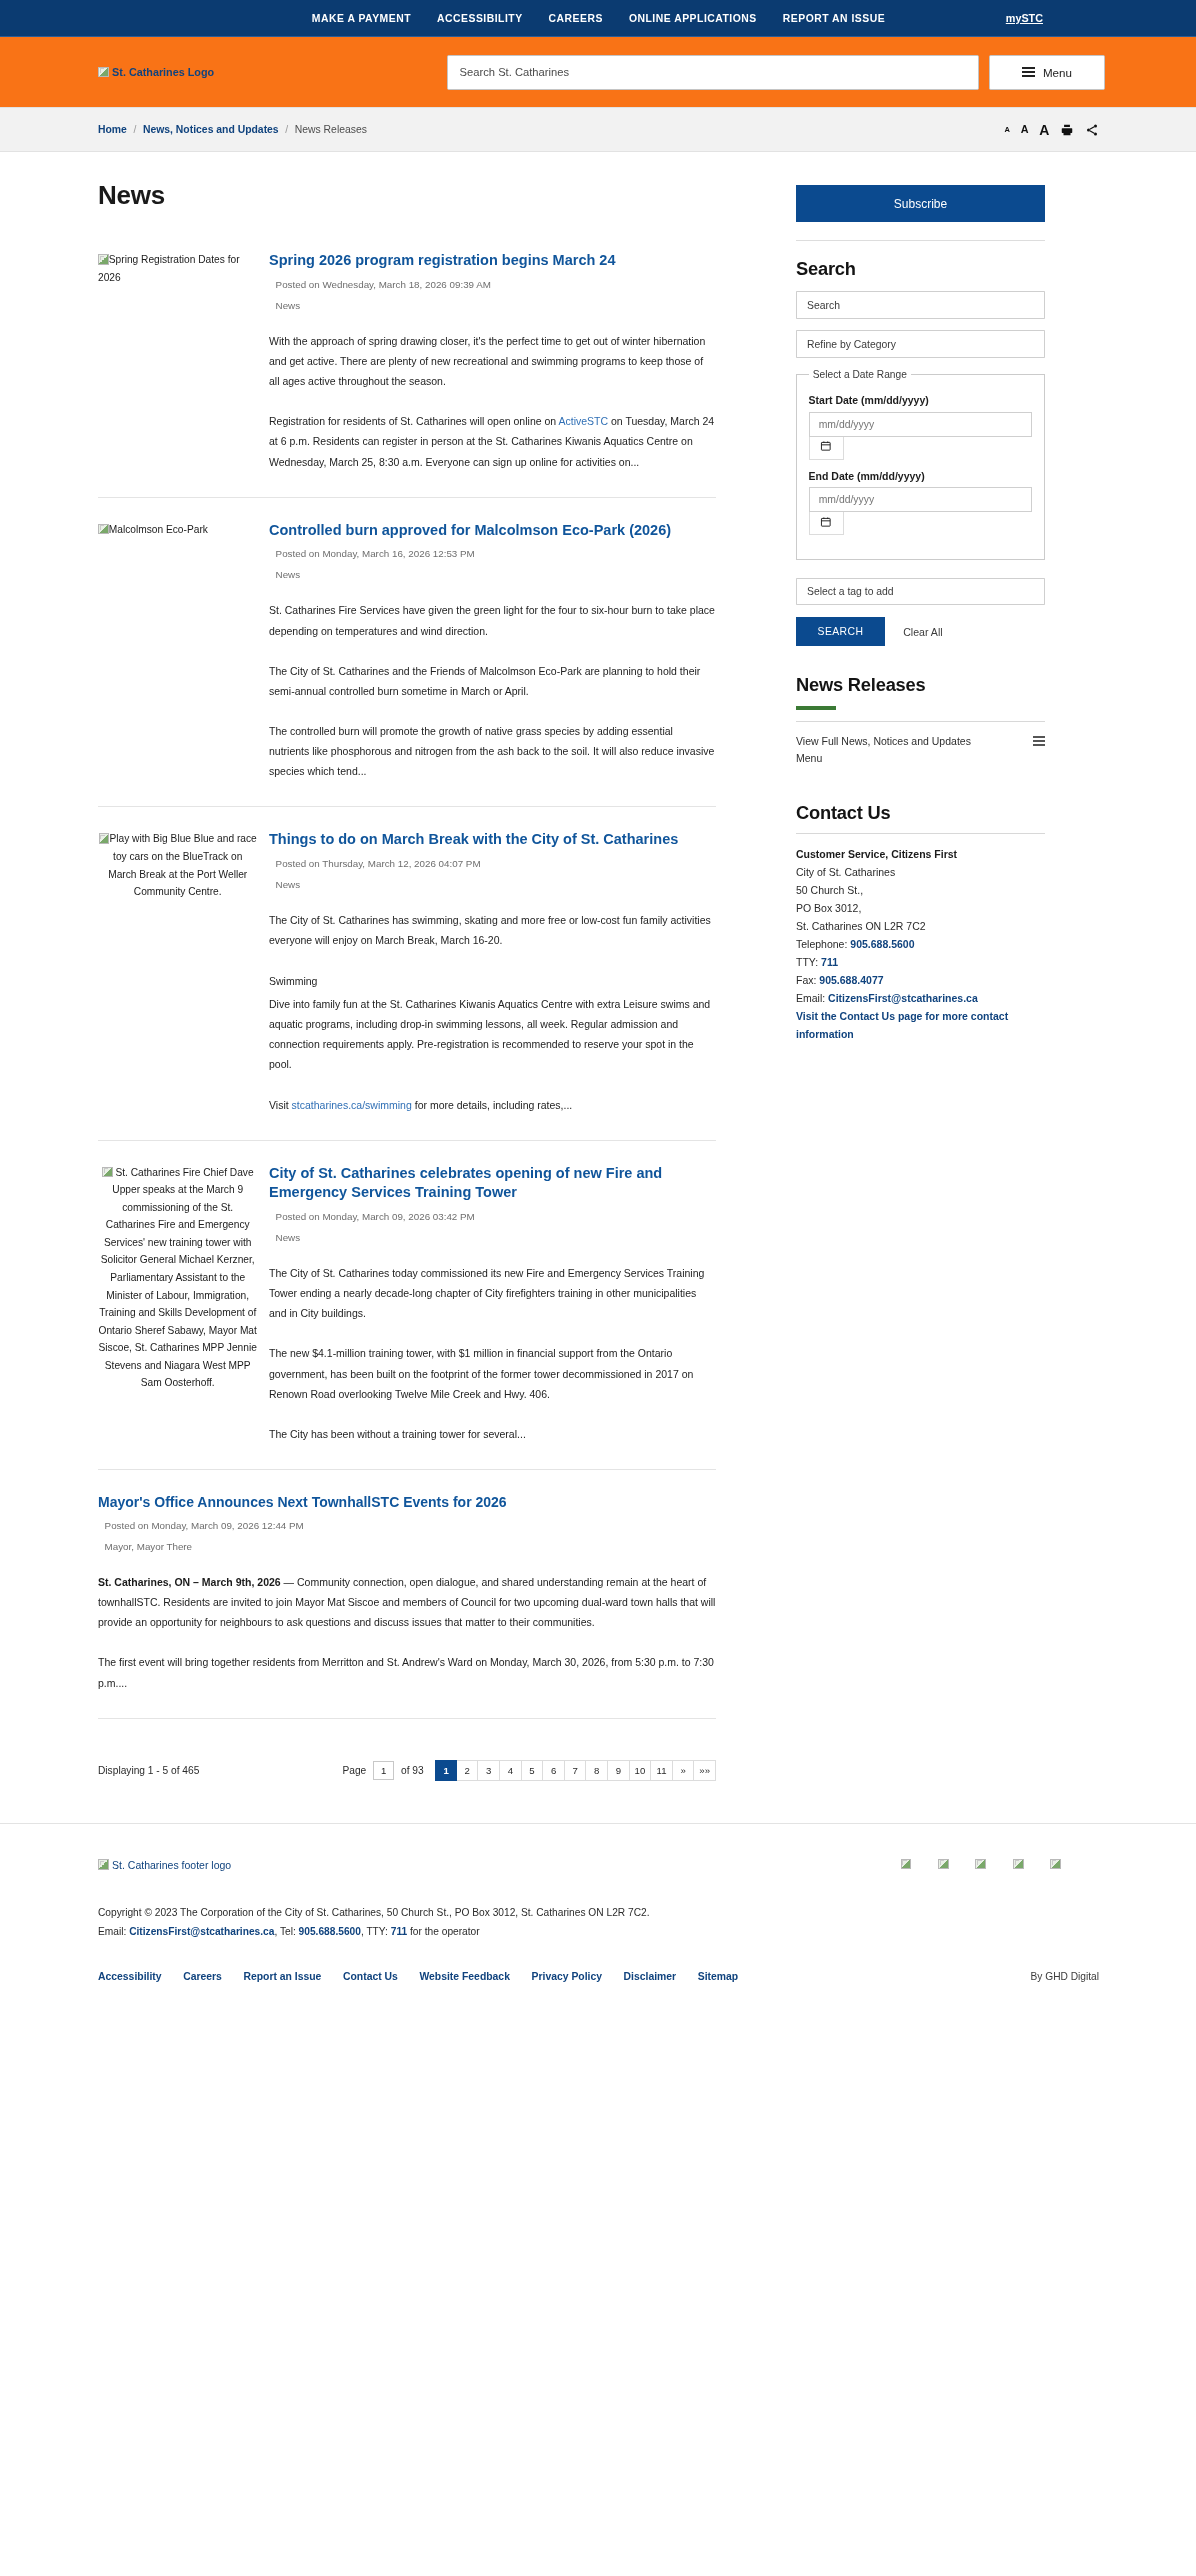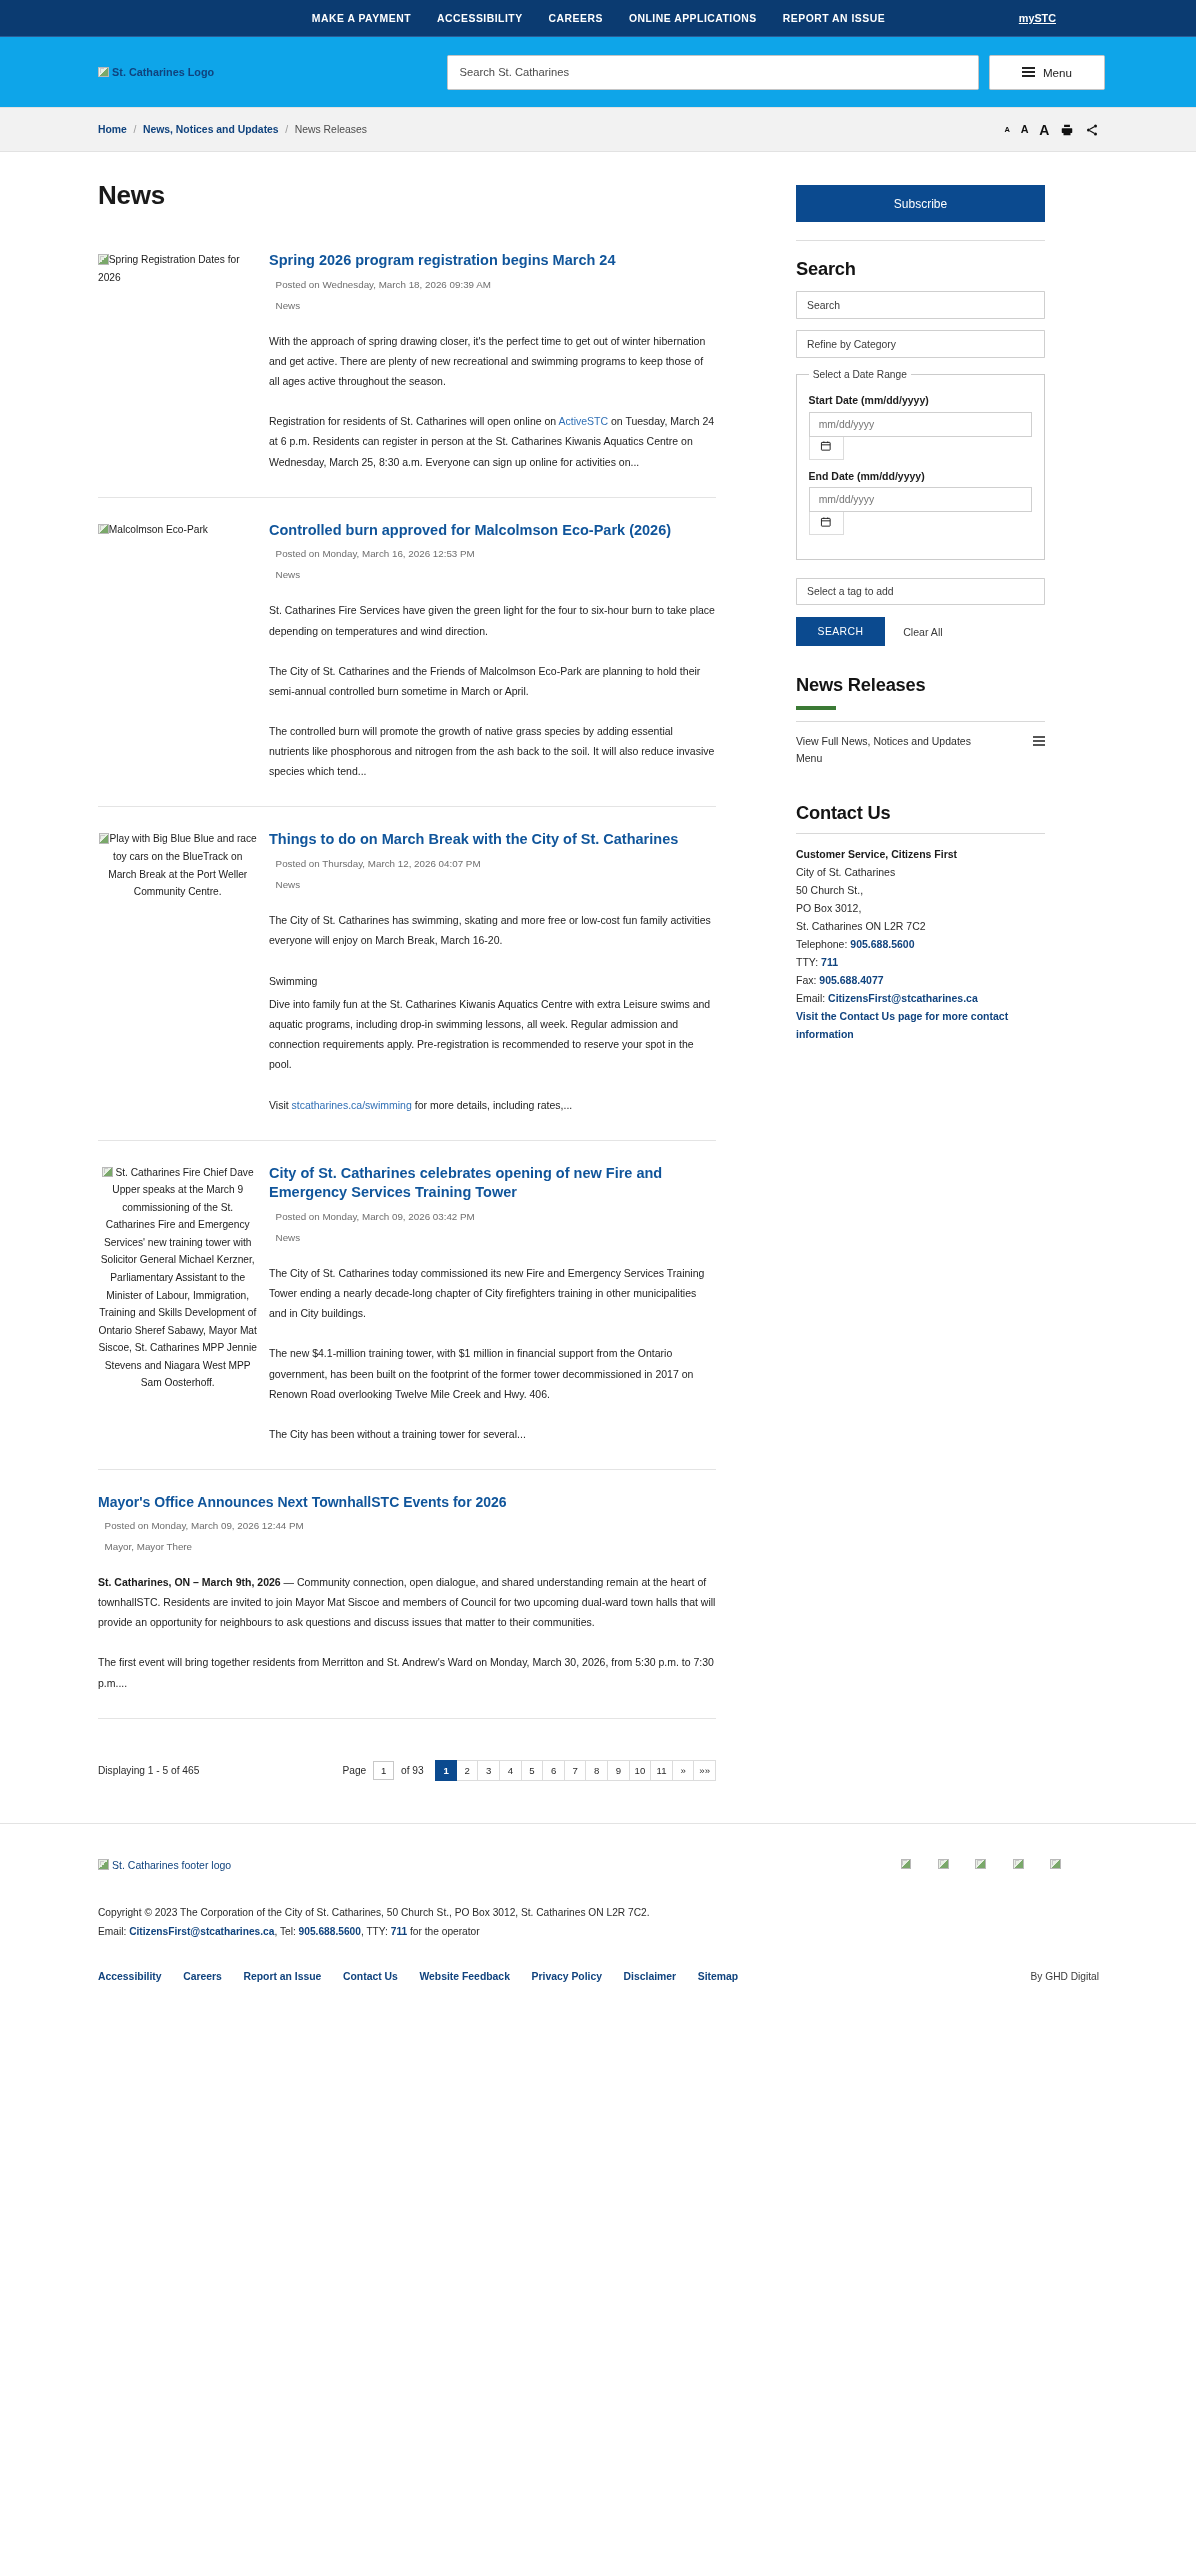--- a/index.html
+++ b/index.html
@@ -26,33 +26,33 @@
   .topbar-links { display:flex; align-items:center; gap:26px; }
   .topbar-links a {
     color:#ffffff;
     font-size:10.4px;
     font-weight:bold;
     letter-spacing:0.5px;
     text-transform:uppercase;
   }
   .mystc {
     position:absolute;
-    right:141px;
+    right:154px;
     color:#ffffff;
     font-size:10.8px;
     font-weight:bold;
     text-decoration:underline;
   }
 
   
   .header {
     height:70px;
     display:flex;
     align-items:center;
-    background:#0ea5e9;
+    background:#f97316;
   }
   .logo-box {
     width:224px;
     padding-left:98px;
     display:flex;
     align-items:center;
     gap:3.3px;
   }
   .broken-img {
     display:inline-block;

